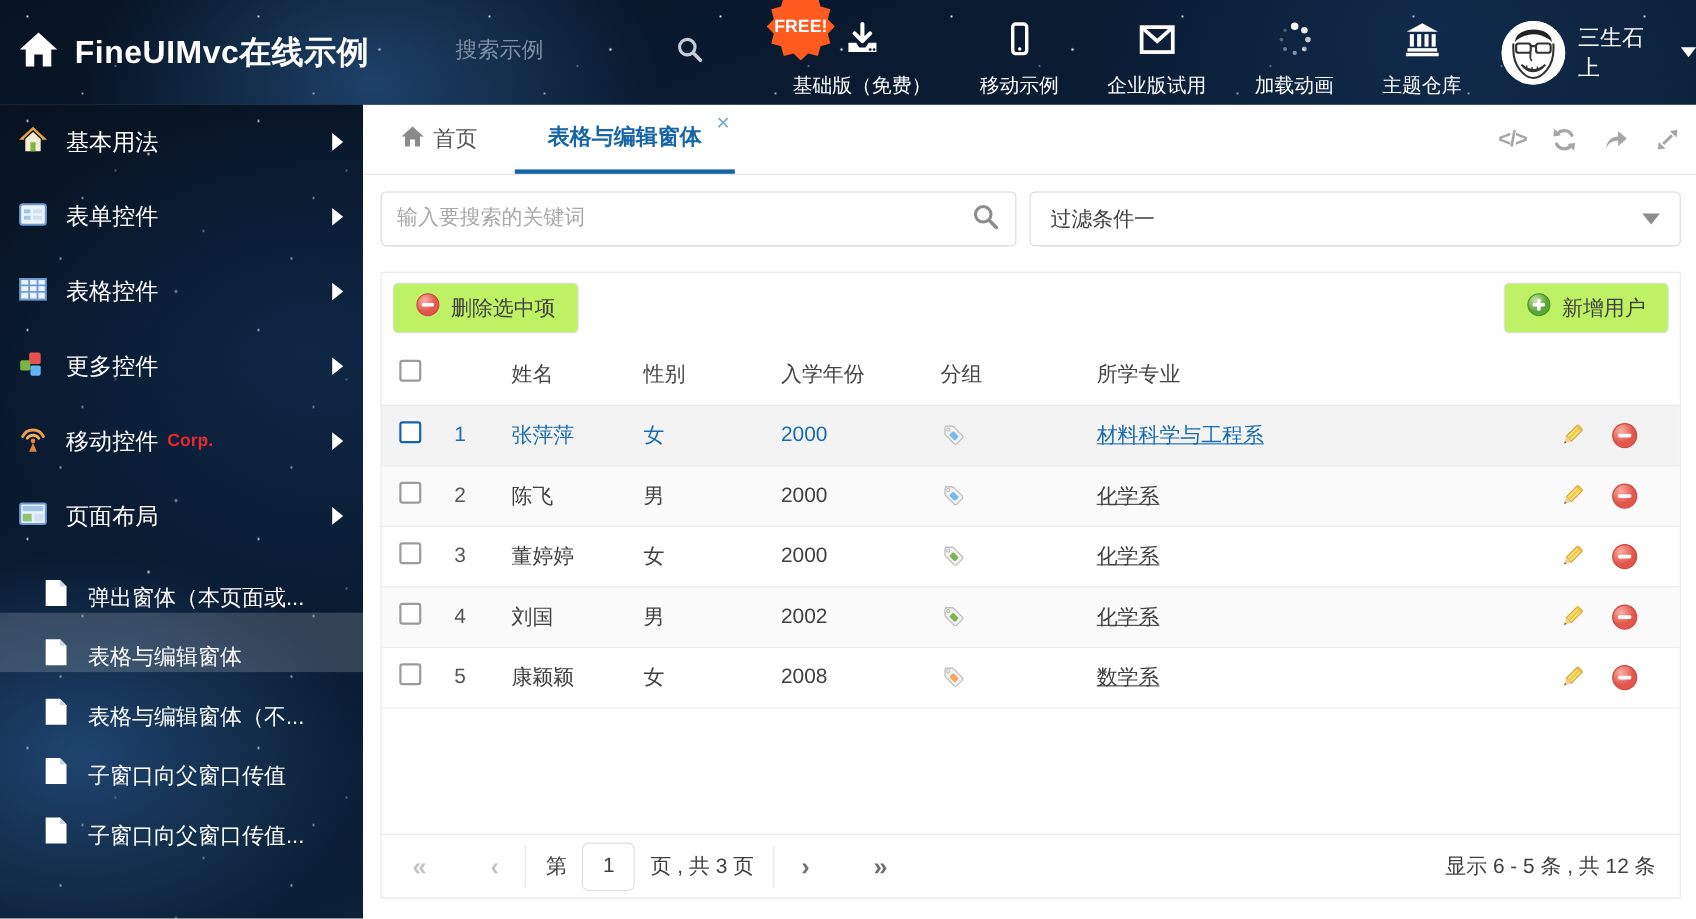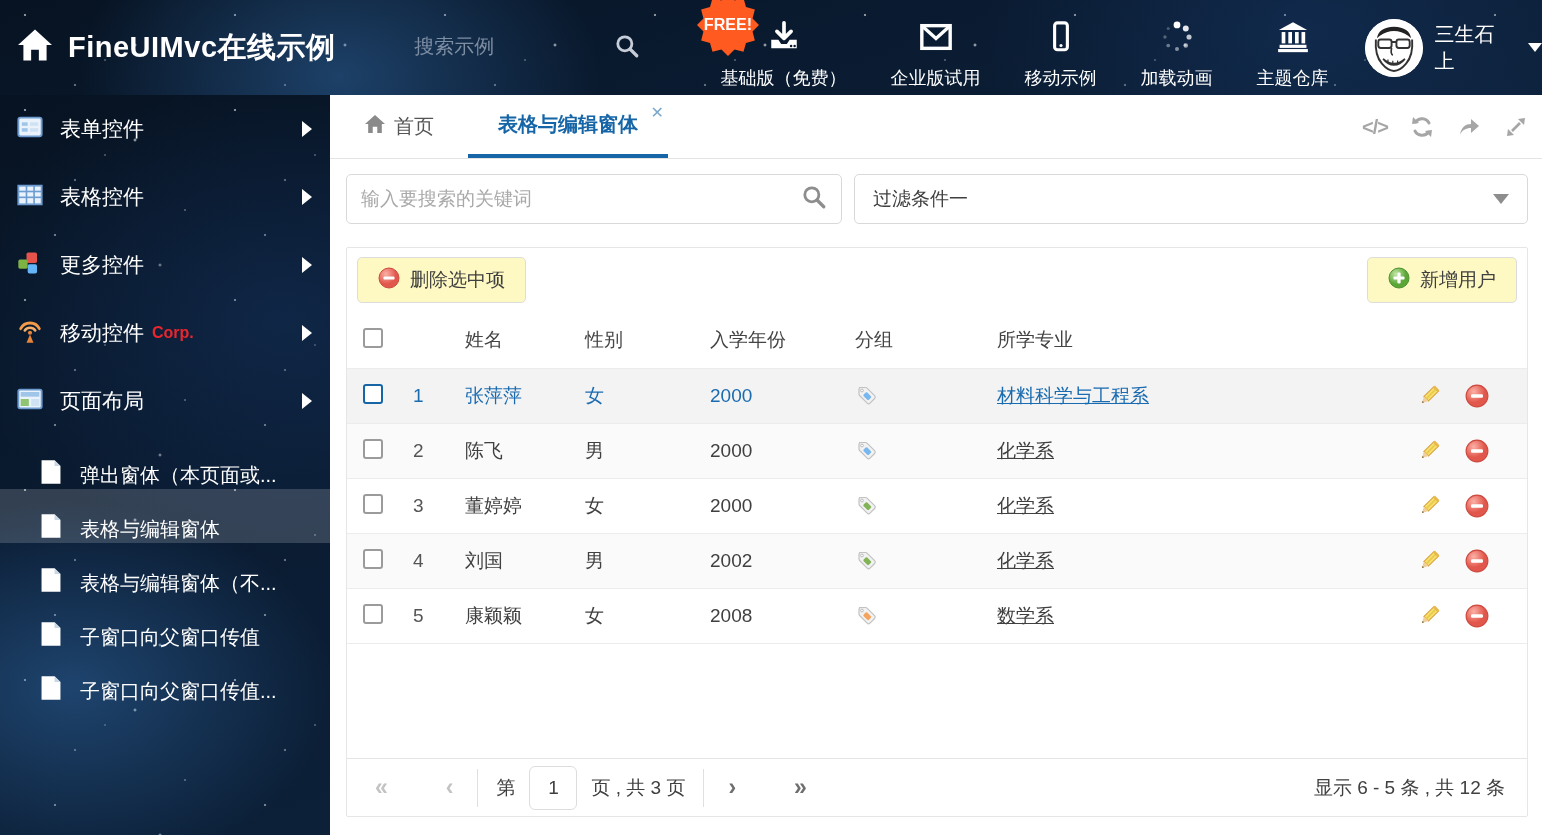--- a/index.html
+++ b/index.html
@@ -56,30 +56,30 @@
   .tabbar { height:64px; border-bottom:1px solid #e3e3e3; display:flex; align-items:stretch; position:relative; }
   .tab { display:flex; align-items:center; gap:8px; padding:0 12px; margin-left:22px; font-size:20px; color:#555; cursor:pointer; position:relative; }
   .tab.active { color:#1565a7; font-weight:bold; border-bottom:4px solid #1565a7; padding:0 30px; }
   .tab-close { position:absolute; right:4px; top:10px; color:#7aa8cc; font-size:16px; font-weight:bold; cursor:pointer; line-height:1; }
   .corner-tools { position:absolute; right:14px; top:0; height:64px; display:flex; align-items:center; gap:22px; }
   .ctool { color:#a6a6a6; cursor:pointer; display:flex; align-items:center; }
   .ctool svg { display:block; }
   .code-glyph { font-size:20px; font-weight:bold; color:#a6a6a6; letter-spacing:-1px; }
 
   .filter-row { display:flex; gap:12px; padding:15px 14px 0 16px; }
-  .search-box { width:496px; height:50px; border:1px solid #d9d9d9; border-radius:5px; display:flex; align-items:center; padding:16px 14px; }
+  .search-box { width:578px; height:50px; border:1px solid #d9d9d9; border-radius:5px; display:flex; align-items:center; padding:16px 14px; }
   .search-box input { border:none; outline:none; flex:1; font-size:19px; color:#333; font-family:inherit; }
   .search-box input::placeholder { color:#a9a9a9; }
   .select-box { flex:1; height:50px; border:1px solid #d9d9d9; border-radius:5px; display:flex; align-items:center; padding:0 18px; cursor:pointer; }
   .select-value { font-size:19px; color:#404040; flex:1;font-family:Liberation Mono, monospace; }
   .caret-gray { width:0; height:0; border-left:8px solid transparent; border-right:8px solid transparent; border-top:10px solid #8d8d8d; }
 
   .panel { position:absolute; left:16px; right:14px; top:152px; bottom:18px; border:1px solid #e6e6e6; border-radius:2px; display:flex; flex-direction:column; }
   .toolbar { padding:9px 10px; display:flex; justify-content:space-between; align-items:center; }
-  .btn { display:inline-flex; align-items:center; gap:10px; border:1px solid #dcdcdc; background:#fef9c3; border-radius:5px; height:46px; padding:16px 20px; font-size:19px; color:#404040; cursor:pointer; font-family:inherit; }
+  .btn { display:inline-flex; align-items:center; gap:10px; border:1px solid #dcdcdc; background:#bef264; border-radius:5px; height:46px; padding:16px 20px; font-size:19px; color:#404040; cursor:pointer; font-family:inherit; }
 
   .tgrid { flex:1; display:flex; flex-direction:column; overflow:hidden; }
   .trow { display:grid; grid-template-columns:50px 52px 120px 125px 145px 142px 1fr 48px 62px; align-items:center; padding-left:16px; height:55px; border-top:1px solid #ececec; font-size:19px; color:#404040; }
   .trow.thead { height:56px; border-top:none; color:#444; }
   .trow .num { color:#555; }
   .checkbox { width:20px; height:20px; border:2px solid #9b9b9b; border-radius:3px; background:#fff; display:inline-block; cursor:pointer; }
   .trow.selected { background:#f3f3f3; color:#1a6bb0; }
   .trow.selected a { color:#1a6bb0; }
   .trow.selected .num { color:#1a6bb0; }
   .trow.selected .checkbox { border-color:#1565a7; }
@@ -130,34 +130,34 @@
             <path d="M3 14 L3 20 L21 20 L21 14 L16 14 L14 17 L10 17 L8 14 Z" fill="#fff"></path>
             <circle cx="17" cy="18.4" r=".9" fill="#0a1b31"></circle>
             <circle cx="19.5" cy="18.4" r=".9" fill="#0a1b31"></circle>
           </svg>
       </span>
       <span class="hdr-item-label">基础版（免费）</span>
     </div>
     <div class="hdr-item">
       <span>
         <svg width="34" height="34" viewBox="0 0 24 24">
-            <rect x="2" y="4" width="20" height="16" fill="none" stroke="#fff" stroke-width="2.4"></rect>
-            <path d="M3 5 L12 13 L21 5" fill="none" stroke="#fff" stroke-width="2.4"></path>
-          </svg>
-      </span>
-      <span class="hdr-item-label">企业版试用</span>
+            <rect x="7.5" y="2" width="9" height="19" rx="2" fill="none" stroke="#fff" stroke-width="2.2"></rect>
+            <circle cx="12" cy="18" r="1.1" fill="#fff"></circle>
+          </svg>
+      </span>
+      <span class="hdr-item-label">移动示例</span>
     </div>
     <div class="hdr-item">
       <span>
         <svg width="34" height="34" viewBox="0 0 24 24">
-            <rect x="7.5" y="2" width="9" height="19" rx="2" fill="none" stroke="#fff" stroke-width="2.2"></rect>
-            <circle cx="12" cy="18" r="1.1" fill="#fff"></circle>
-          </svg>
-      </span>
-      <span class="hdr-item-label">移动示例</span>
+            <rect x="2" y="4" width="20" height="16" fill="none" stroke="#fff" stroke-width="2.4"></rect>
+            <path d="M3 5 L12 13 L21 5" fill="none" stroke="#fff" stroke-width="2.4"></path>
+          </svg>
+      </span>
+      <span class="hdr-item-label">企业版试用</span>
     </div>
     <div class="hdr-item">
       <span>
         <svg width="34" height="34" viewBox="0 0 24 24">
           <circle cx="12" cy="3.5" r="2.4" fill="#fff"></circle>
             <circle cx="18.2" cy="6" r="2.1" fill="#fff" opacity=".9"></circle>
           <circle cx="20.5" cy="12" r="1.8" fill="#fff" opacity=".75"></circle>
             <circle cx="18.2" cy="18" r="1.6" fill="#fff" opacity=".6"></circle>
           <circle cx="12" cy="20.5" r="1.4" fill="#fff" opacity=".5"></circle>
             <circle cx="5.8" cy="18" r="1.3" fill="#fff" opacity=".4"></circle>
@@ -200,20 +200,31 @@
     </span>
     <span class="user-name">三生石上</span>
     <span class="caret-down-white"></span>
   </div>
 </div>
 
 <div class="sidebar space-bg">
   <div class="side-item">
     <span>
       <svg width="28" height="28" viewBox="0 0 24 24">
+          <polygon points="12,2 23,12 19,12 19,11 12,4.5 5,11 5,12 1,12" fill="#e8a33d"></polygon>
+          <path d="M6 11.5 L12 6 L18 11.5 L18 21 L6 21 Z" fill="#f7ecd4"></path>
+          <rect x="10" y="14" width="4" height="7" fill="#7cb342"></rect>
+        </svg>
+    </span>
+    <span class="lbl">基本用法</span>
+    <span class="tri-right"></span>
+  </div>
+  <div class="side-item">
+    <span>
+      <svg width="28" height="28" viewBox="0 0 24 24">
           <rect x="2" y="4" width="20" height="16" rx="2" fill="#eaf2fb" stroke="#6d9cd1" stroke-width="1.6"></rect>
           <rect x="5" y="8" width="5" height="3" fill="#9fc5e8"></rect>
           <rect x="12" y="8" width="7" height="3" fill="#cfe2f3"></rect>
           <rect x="5" y="13" width="5" height="3" fill="#9fc5e8"></rect>
           <rect x="12" y="13" width="7" height="3" fill="#cfe2f3"></rect>
         </svg>
     </span>
     <span class="lbl">表单控件</span>
     <span class="tri-right"></span>
   </div>

